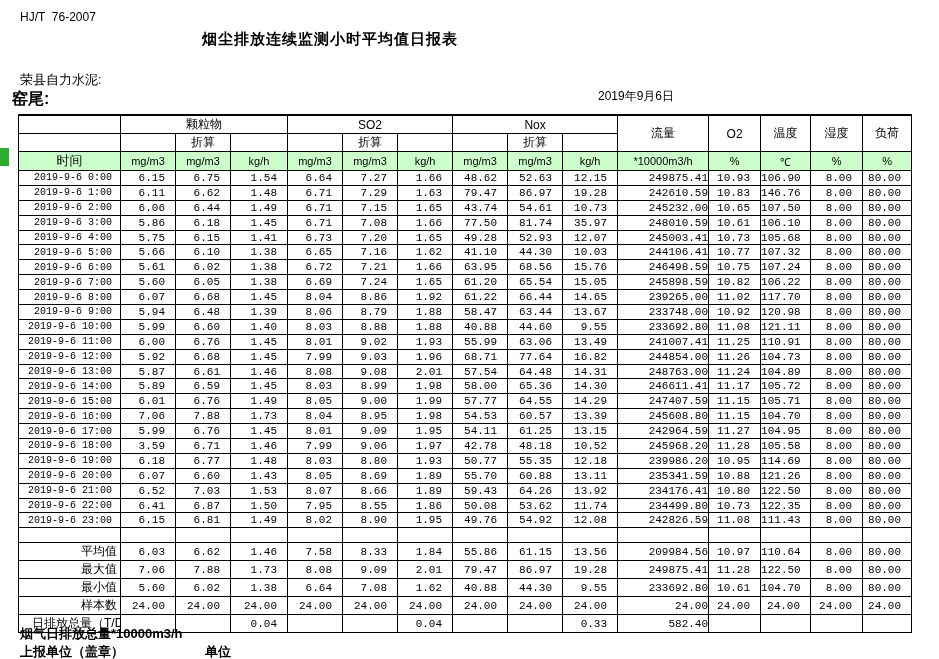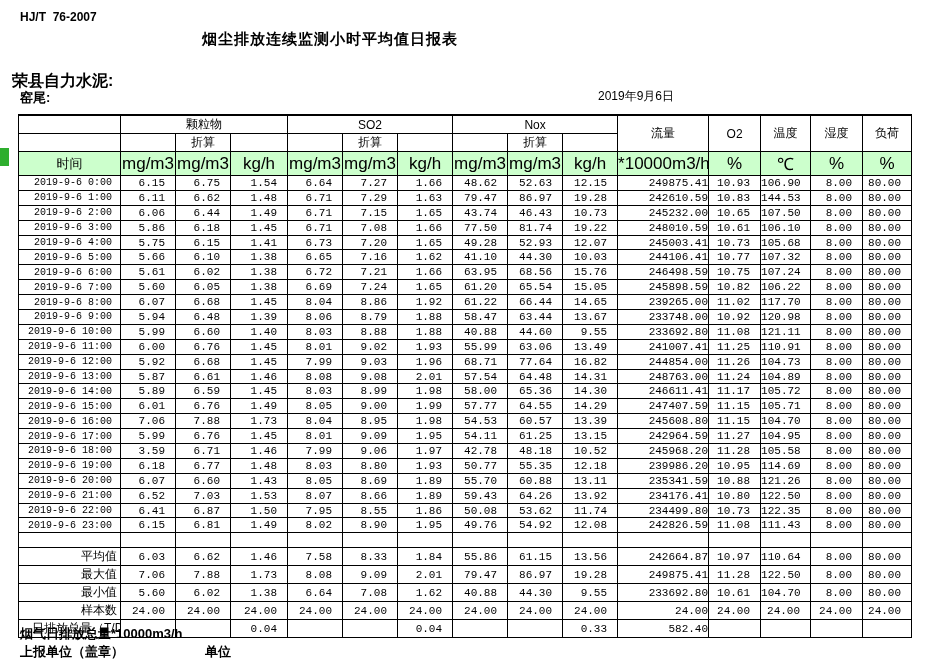--- a/index.html
+++ b/index.html
@@ -1,31 +1,31 @@
 <!DOCTYPE html>
 <html style="--green: #ccffcc; --marker: #2eae2e;"><head>
 <meta charset="utf-8">
 <style>
   html,body{margin:0;padding:0;}
   body{
     width:939px;height:659px;background:#ffffff;position:relative;overflow:hidden;
     font-family:"Liberation Sans",sans-serif;color:#000;
   }
   .abs{position:absolute;}
-  #std{left:20px;top:10px;font-size:12px;font-weight:bold;white-space:pre;}
+  #std{left:20px;top:10px;font-size:12px;font-weight:normal;white-space:pre;}
   #title{left:0;top:30px;width:660px;text-align:center;font-size:15px;font-weight:bold;letter-spacing:1px;}
-  #company{left:12px;top:71px;font-size:16px;font-weight:bold;}
-  #kiln{left:20px;top:89px;font-size:13px;font-weight:bold;}
+  #company{left:20px;top:71px;font-size:13px;font-weight:normal;}
+  #kiln{left:12px;top:89px;font-size:16px;font-weight:bold;}
   #date{left:598px;top:88px;font-size:12px;}
   #marker{left:0;top:148px;width:9px;height:18px;background:var(--marker,#2eae2e);}
   #tablewrap{left:18px;top:114px;}
   table{border-collapse:collapse;table-layout:fixed;width:891px;border:1px solid #000;border-top:2px solid #000;}
   td{border:1px solid #000;padding:0;overflow:hidden;white-space:nowrap;font-size:12px;text-align:center;vertical-align:middle;}
   tr.h1 td,tr.h2 td{height:15px;}
-  tr.h3 td{height:18px;background:var(--green,#ccffcc);font-size:17px;}
+  tr.h3 td{height:18px;background:var(--green,#ccffcc);font-size:11px;}
   tr.h3 td.tlabel{font-size:13px;}
   .num{font-family:"Liberation Mono","DejaVu Sans Mono",monospace;font-size:11px;text-align:right;padding-right:10px;}
   td.time{font-family:"Liberation Mono","DejaVu Sans Mono",monospace;font-size:10px;text-align:right;padding-right:8px;}
   td.flow{padding-right:0;}
   tr.r td{height:13.9px;}
   tr.blankrow td{height:14px;}
   tr.s td{height:13px;}
   td.slabel{text-align:right;font-size:12px;padding-right:3px;}
   td.slabel.left{text-align:left;padding-left:13px;}
   #footer1{left:20px;top:625px;font-size:13px;font-weight:bold;}
@@ -127,52 +127,52 @@
           <td class="num">6.62</td>
           <td class="num">1.48</td>
           <td class="num">6.71</td>
           <td class="num">7.29</td>
           <td class="num">1.63</td>
           <td class="num">79.47</td>
           <td class="num">86.97</td>
           <td class="num">19.28</td>
           <td class="num flow">242610.59</td>
           <td class="num">10.83</td>
-          <td class="num">144.53</td>
+          <td class="num">146.76</td>
           <td class="num">8.00</td>
           <td class="num">80.00</td>
         </tr>
         <tr class="r">
           <td class="time">2019-9-6 2:00</td>
           <td class="num">6.06</td>
           <td class="num">6.44</td>
           <td class="num">1.49</td>
           <td class="num">6.71</td>
           <td class="num">7.15</td>
           <td class="num">1.65</td>
           <td class="num">43.74</td>
-          <td class="num">46.43</td>
+          <td class="num">54.61</td>
           <td class="num">10.73</td>
           <td class="num flow">245232.00</td>
           <td class="num">10.65</td>
           <td class="num">107.50</td>
           <td class="num">8.00</td>
           <td class="num">80.00</td>
         </tr>
         <tr class="r">
           <td class="time">2019-9-6 3:00</td>
           <td class="num">5.86</td>
           <td class="num">6.18</td>
           <td class="num">1.45</td>
           <td class="num">6.71</td>
           <td class="num">7.08</td>
           <td class="num">1.66</td>
           <td class="num">77.50</td>
           <td class="num">81.74</td>
-          <td class="num">19.22</td>
+          <td class="num">35.97</td>
           <td class="num flow">248010.59</td>
           <td class="num">10.61</td>
           <td class="num">106.10</td>
           <td class="num">8.00</td>
           <td class="num">80.00</td>
         </tr>
         <tr class="r">
           <td class="time">2019-9-6 4:00</td>
           <td class="num">5.75</td>
           <td class="num">6.15</td>
@@ -533,21 +533,21 @@
           <td class="slabel">平均值</td>
           <td class="num">6.03</td>
           <td class="num">6.62</td>
           <td class="num">1.46</td>
           <td class="num">7.58</td>
           <td class="num">8.33</td>
           <td class="num">1.84</td>
           <td class="num">55.86</td>
           <td class="num">61.15</td>
           <td class="num">13.56</td>
-          <td class="num flow">242664.87</td>
+          <td class="num flow">209984.56</td>
           <td class="num">10.97</td>
           <td class="num">110.64</td>
           <td class="num">8.00</td>
           <td class="num">80.00</td>
         </tr>
         <tr class="s">
           <td class="slabel">最大值</td>
           <td class="num">7.06</td>
           <td class="num">7.88</td>
           <td class="num">1.73</td>

